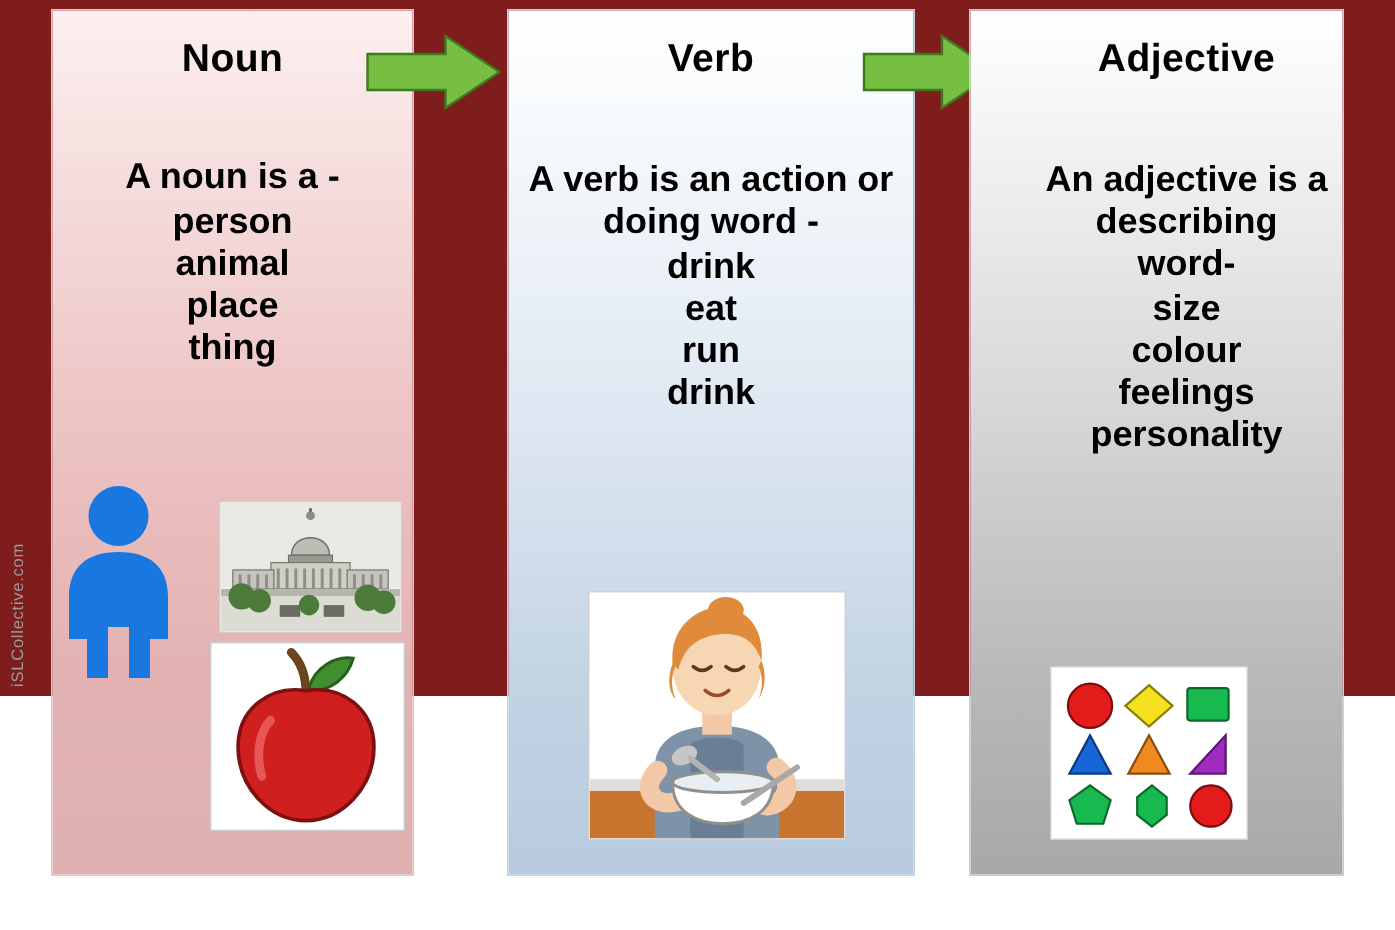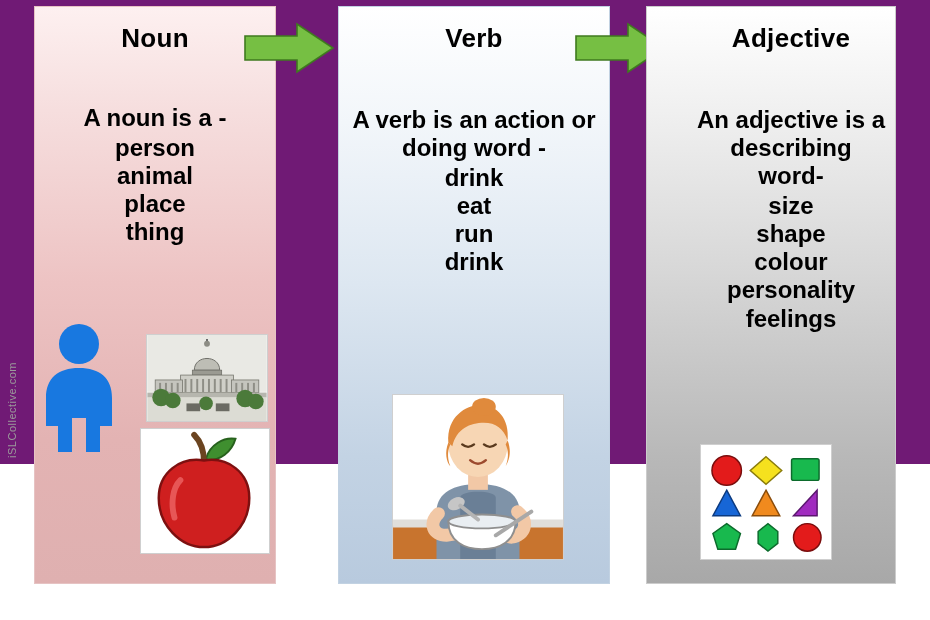--- a/index.html
+++ b/index.html
@@ -12,21 +12,21 @@
     height: 620px;
     font-family: "Liberation Sans", sans-serif;
     overflow: hidden;
     position: relative;
   }
 
   #worksheet {
     position: relative;
     width: 930px;
     height: 464px;
-    background: #701a75;
+    background: #7f1d1d;
   }
 
   
   .column {
     position: absolute;
     top: 6px;
     height: 578px;
     border: 1px solid #b9c7d6;
     box-sizing: border-box;
     overflow: hidden;
@@ -292,24 +292,23 @@
     <svg viewBox="0 0 92 52" width="92" height="52" aria-hidden="true">
       <path d="M2 14 L54 14 L54 2 L90 26 L54 50 L54 38 L2 38 Z" fill="#76bf43" stroke="#3f7a1f" stroke-width="1.6"></path>
     </svg>
   </div>
 
   <div class="column col-adj">
     <div class="col-title">Adjective</div>
     <div class="col-body">
       <span class="lead">An adjective is a describing word-</span>
       <span class="item">size</span>
-      <span class="item">shape</span>
       <span class="item">colour</span>
+      <span class="item">feelings</span>
       <span class="item">personality</span>
-      <span class="item">feelings</span>
     </div>
   </div>
 
   <div class="pic pic-shapes">
     <svg viewBox="0 0 132 116" width="130" height="114" aria-hidden="true">
       <rect x="0" y="0" width="132" height="116" fill="#ffffff"></rect>
 
       <circle cx="26" cy="26" r="15" fill="#e31b1b" stroke="#7a0d0d" stroke-width="1.5"></circle>
       <polygon points="66,12 82,26 66,40 50,26" fill="#f5e11e" stroke="#8a7c0b" stroke-width="1.5"></polygon>
       <rect x="92" y="14" width="28" height="22" rx="2" fill="#18b94e" stroke="#0c6b2c" stroke-width="1.5"></rect>

